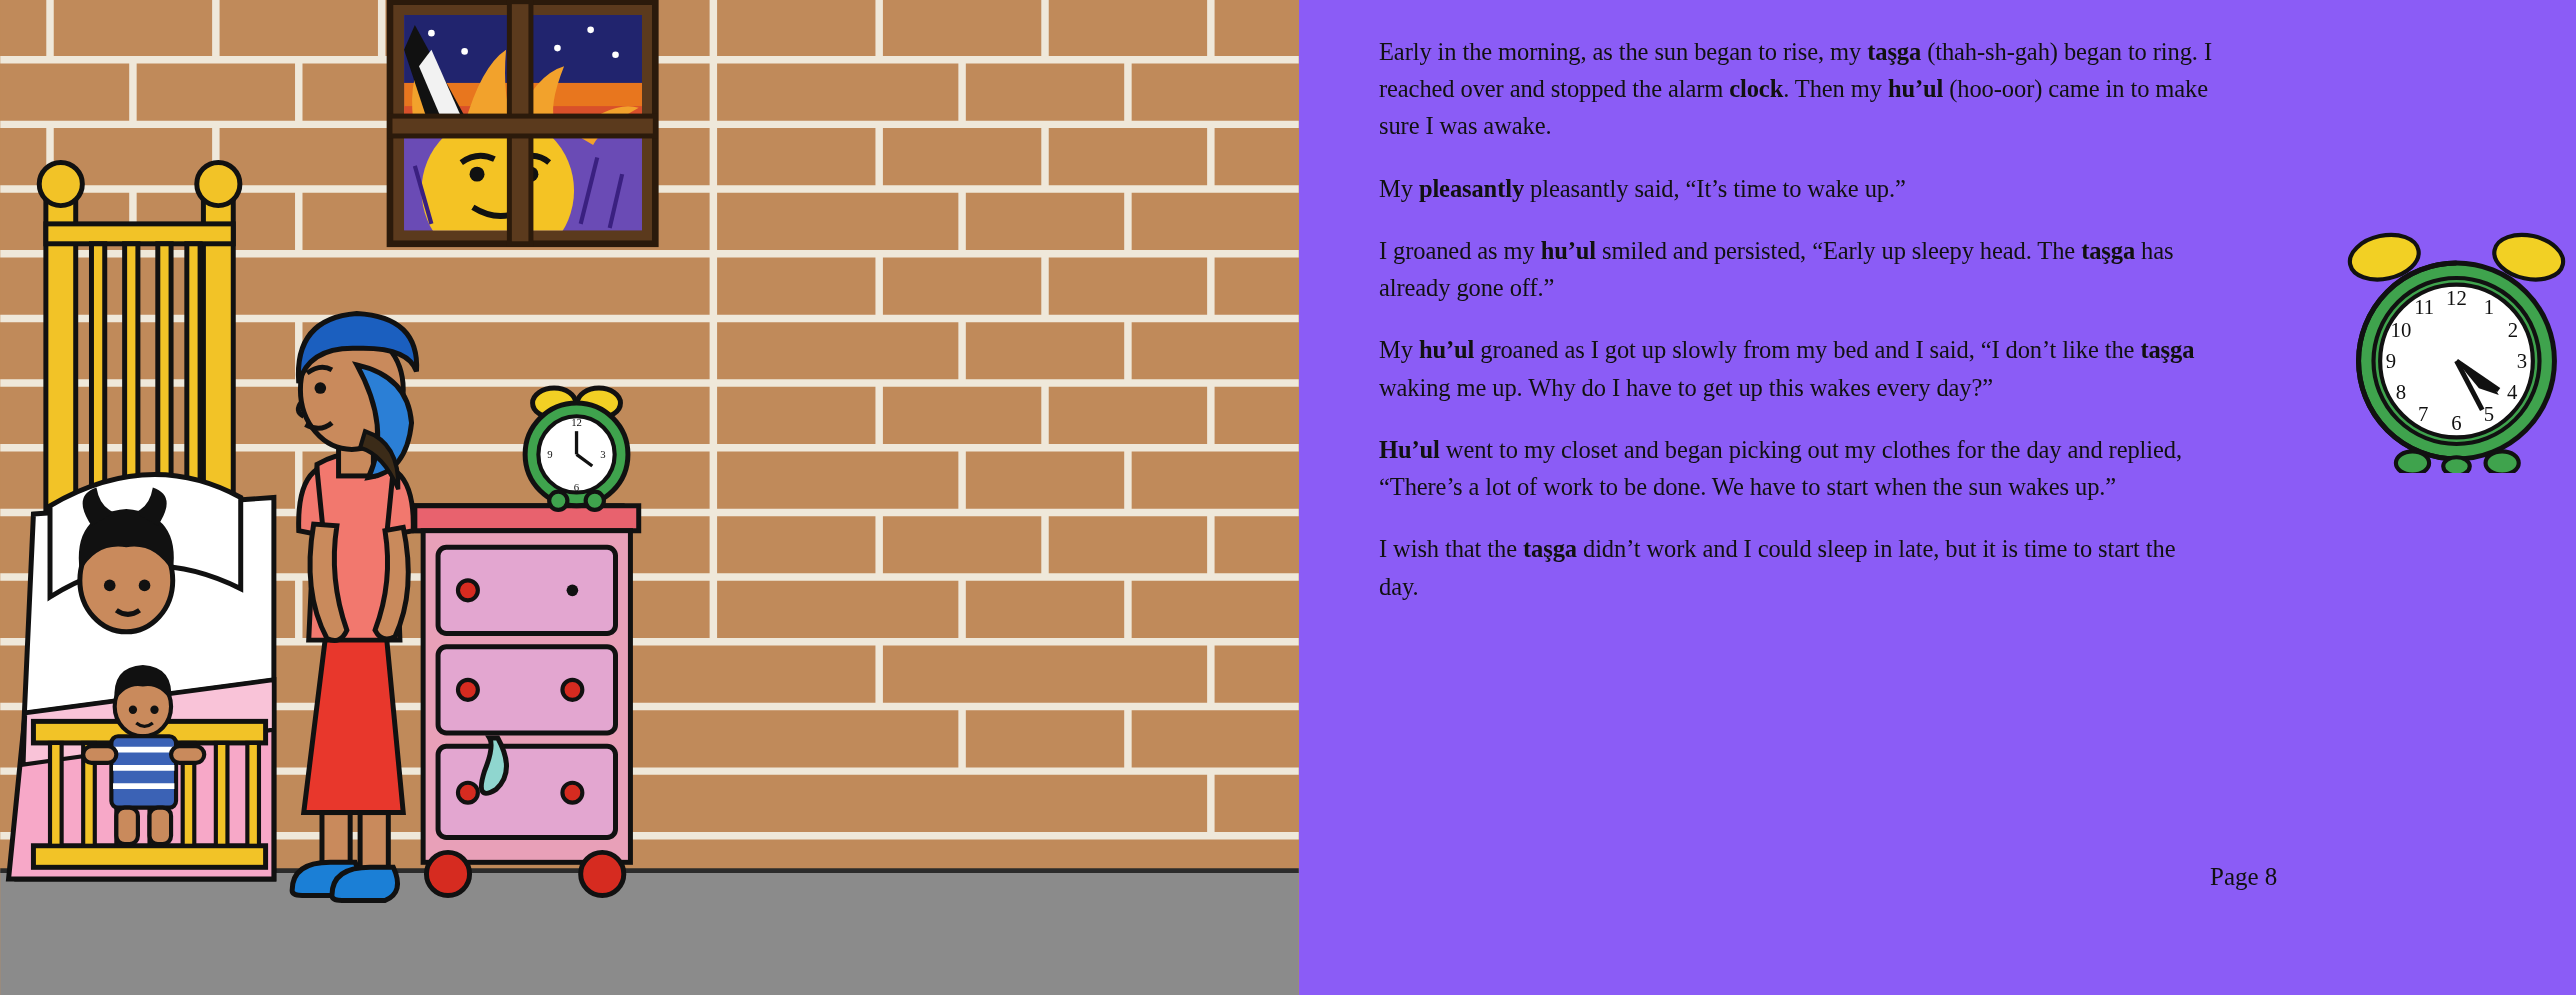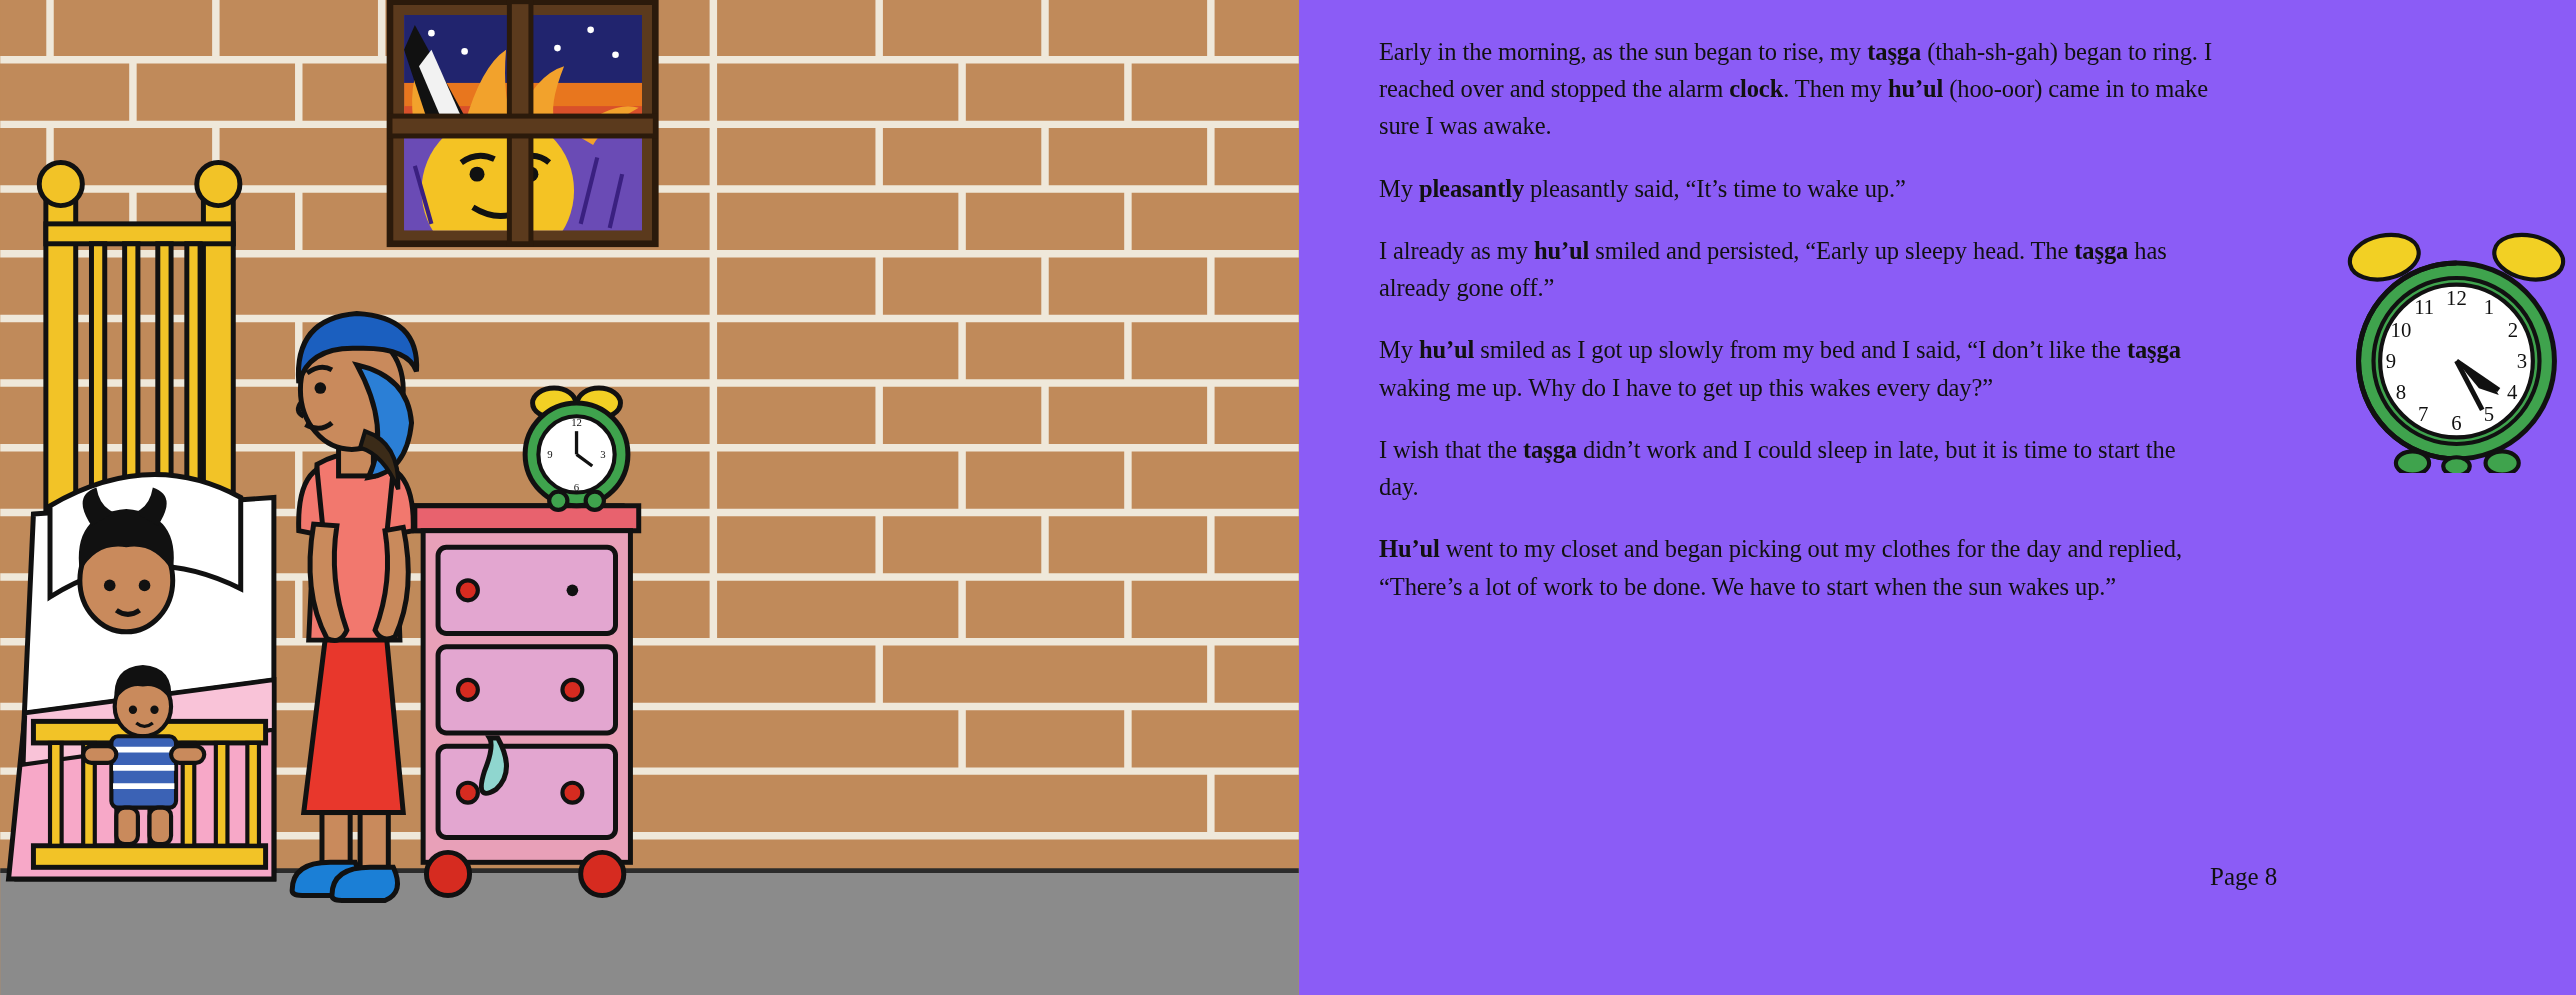--- a/index.html
+++ b/index.html
@@ -314,24 +314,24 @@
       </g>
     </svg>
   </div>
 
   <div class="divider"></div>
 
   <div class="textcol">
     <div class="textblock" id="story-text">
         <p><span>Early in the morning, as the sun began to rise, my </span><b>taşga</b><span> (thah-sh-gah) began to ring.  I reached over and stopped the alarm </span><b>clock</b><span>.  Then my </span><b>hu’ul</b><span> (hoo-oor) came in to make sure I was awake.</span></p>
         <p><span>My </span><b>pleasantly</b><span> pleasantly said, “It’s time to wake up.”</span></p>
-        <p><span>I already as my </span><b>hu’ul</b><span> smiled and persisted, “Early up sleepy head.  The </span><b>taşga</b><span> has already gone off.”</span></p>
-        <p><span>My </span><b>hu’ul</b><span> smiled as I got up slowly from my bed and I said, “I don’t like the </span><b>taşga</b><span> waking me up.  Why do I have to get up this wakes every day?”</span></p>
+        <p><span>I groaned as my </span><b>hu’ul</b><span> smiled and persisted, “Early up sleepy head.  The </span><b>taşga</b><span> has already gone off.”</span></p>
+        <p><span>My </span><b>hu’ul</b><span> groaned as I got up slowly from my bed and I said, “I don’t like the </span><b>taşga</b><span> waking me up.  Why do I have to get up this wakes every day?”</span></p>
+        <p><b>Hu’ul</b><span> went to my closet and began picking out my clothes for the day and replied, “There’s a lot of work to be done.  We have to start when the sun wakes up.”</span></p>
         <p><span>I wish that the </span><b>taşga</b><span> didn’t work and I could sleep in late, but it is time to start the day.</span></p>
-        <p><b>Hu’ul</b><span> went to my closet and began picking out my clothes for the day and replied, “There’s a lot of work to be done.  We have to start when the sun wakes up.”</span></p>
       </div>
 
     <div class="pagenum">Page 8</div>
 
     <div class="clockart">
       <svg width="241" height="249" viewBox="0 0 290 300" xmlns="http://www.w3.org/2000/svg">
 
         <ellipse cx="58" cy="40" rx="42" ry="26" fill="#f2d024" stroke="#111" stroke-width="5" transform="rotate(-12 58 40)"></ellipse>
         <ellipse cx="232" cy="40" rx="42" ry="26" fill="#f2d024" stroke="#111" stroke-width="5" transform="rotate(12 232 40)"></ellipse>
 

